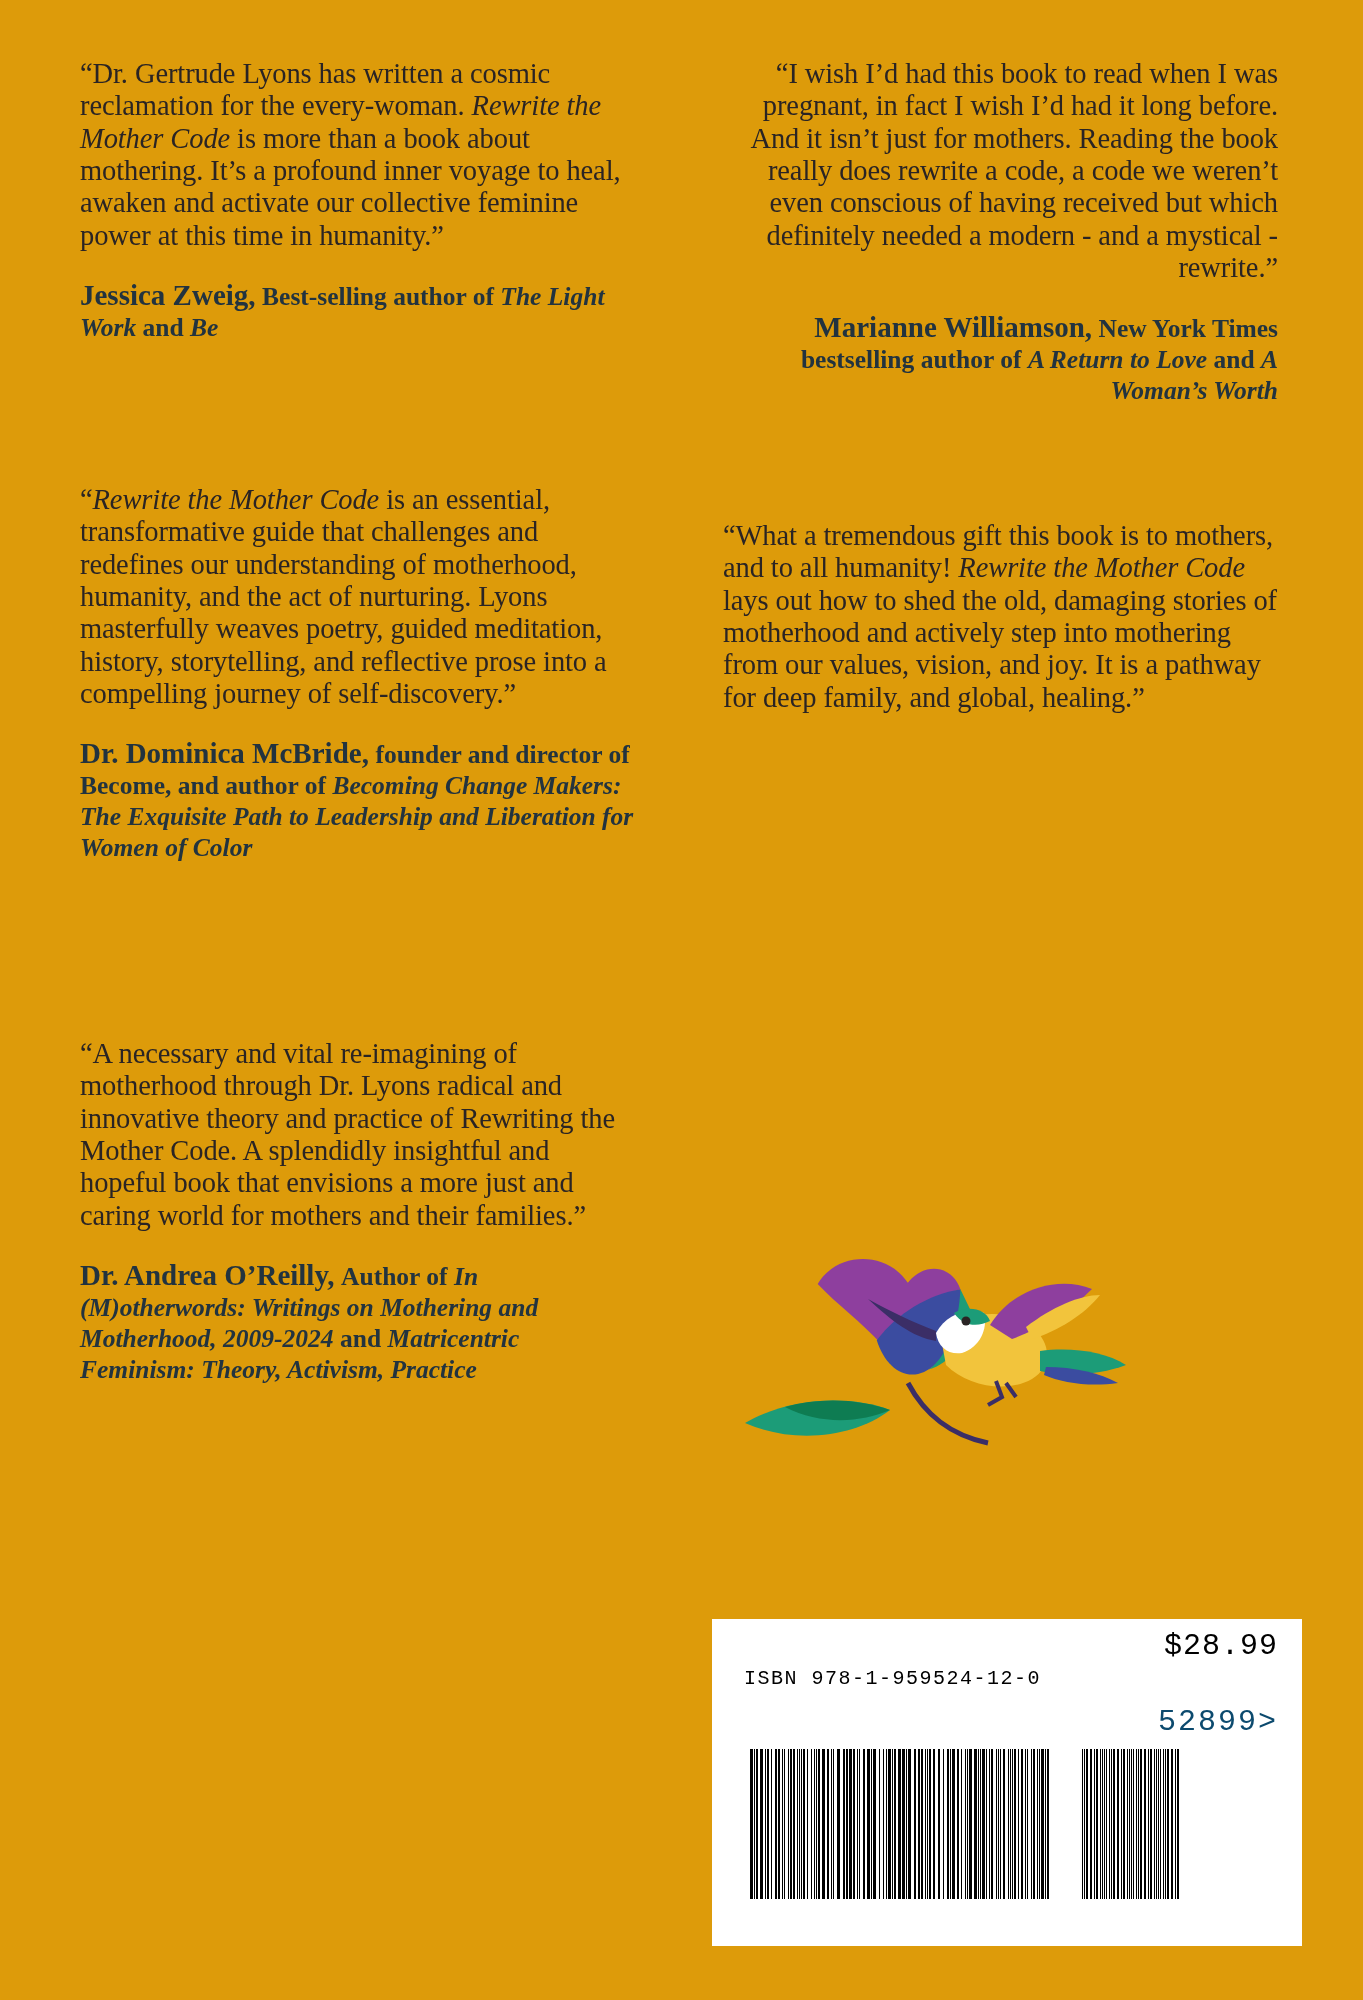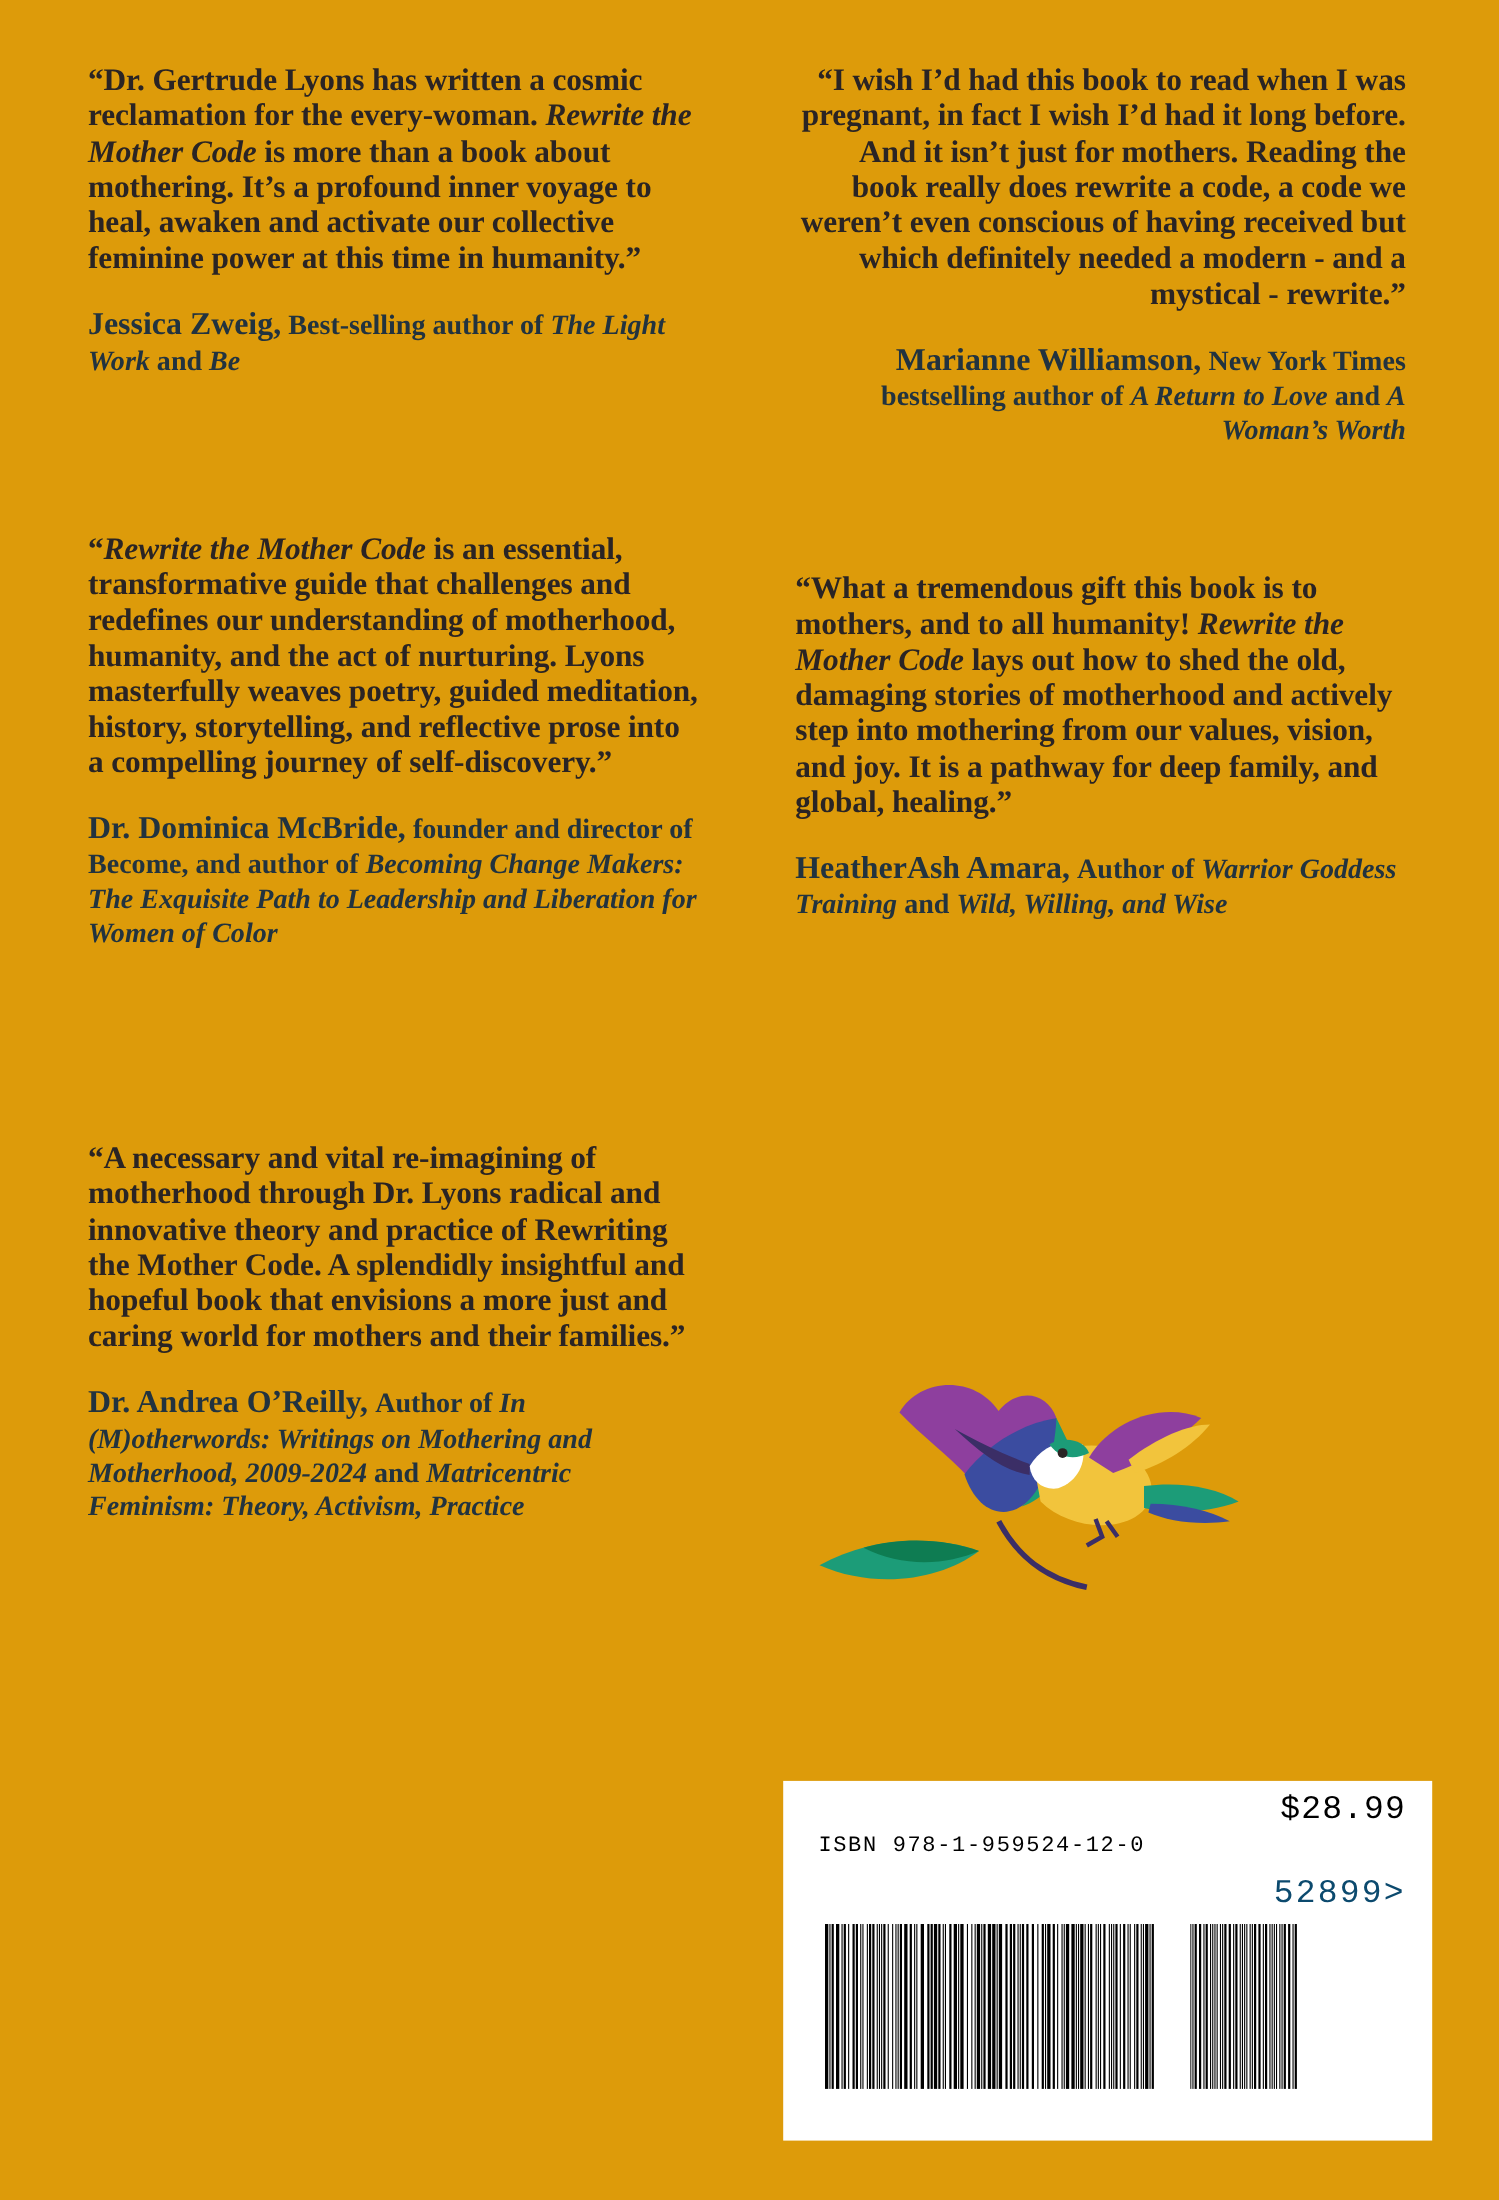--- a/index.html
+++ b/index.html
@@ -31,21 +31,20 @@
 
   .blurb {
     margin-bottom: 0;
   }
   .quote-text {
     font-family: "Liberation Serif", serif;
     font-size: 28.5px;
     line-height: 1.135;
     color: #2A2424;
     letter-spacing: -0.1px;
-    font-weight: bold;
   }
   .quote-text em { font-style: italic; }
 
   .attrib {
     margin-top: 26px;
     font-size: 26px;
     line-height: 1.19;
     color: #22333F;
     font-weight: bold;
   }
@@ -158,21 +157,20 @@
   <div class="col col-right" style="top: 58px; text-align: right;">
     <div class="blurb">
       <div class="quote-text">“I wish I’d had this book to read when I was pregnant, in fact I wish I’d had it long before. And it isn’t just for mothers. Reading the book really does rewrite a code, a code we weren’t even conscious of having received but which definitely needed a modern - and a mystical - rewrite.”</div>
       <div class="attrib"><span class="name">Marianne Williamson,</span> <span class="role">New York Times bestselling author of <em>A Return to Love</em> and <em>A Woman’s Worth</em></span></div>
     </div>
   </div>
 
   <div class="col col-right" style="top: 520px;">
     <div class="blurb">
       <div class="quote-text">“What a tremendous gift this book is to mothers, and to all humanity! <em>Rewrite the Mother Code</em> lays out how to shed the old, damaging stories of motherhood and actively step into mothering from our values, vision, and joy. It is a pathway for deep family, and global, healing.”</div>
-      <div class="attrib"><span class="name">HeatherAsh Amara,</span> <span class="role">Author of <em>Warrior Goddess Training</em> and <em>Wild, Willing, and Wise</em></span></div>
     </div>
   </div>
 
   <div class="bird-wrap">
     <svg viewBox="0 0 430 250" width="430" height="250">
 
       <path d="M40 40 C 60 10, 110 10, 130 45 C 148 25, 175 30, 182 55 C 150 62, 120 78, 100 105 C 80 80, 58 62, 40 40 Z" transform="translate(35,-8) rotate(-4)" fill="#8E3F9E"></path>
       <path d="M95 100 C 118 74, 150 58, 182 55 C 188 85, 175 120, 140 135 C 120 142, 102 128, 95 100 Z" transform="translate(35,-8) rotate(-4)" fill="#3B4CA0"></path>
       <path d="M182 55 C 178 90, 165 120, 145 133 C 165 128, 185 110, 192 80 Z" transform="translate(35,-8) rotate(-4)" fill="#1C9C78"></path>
 

